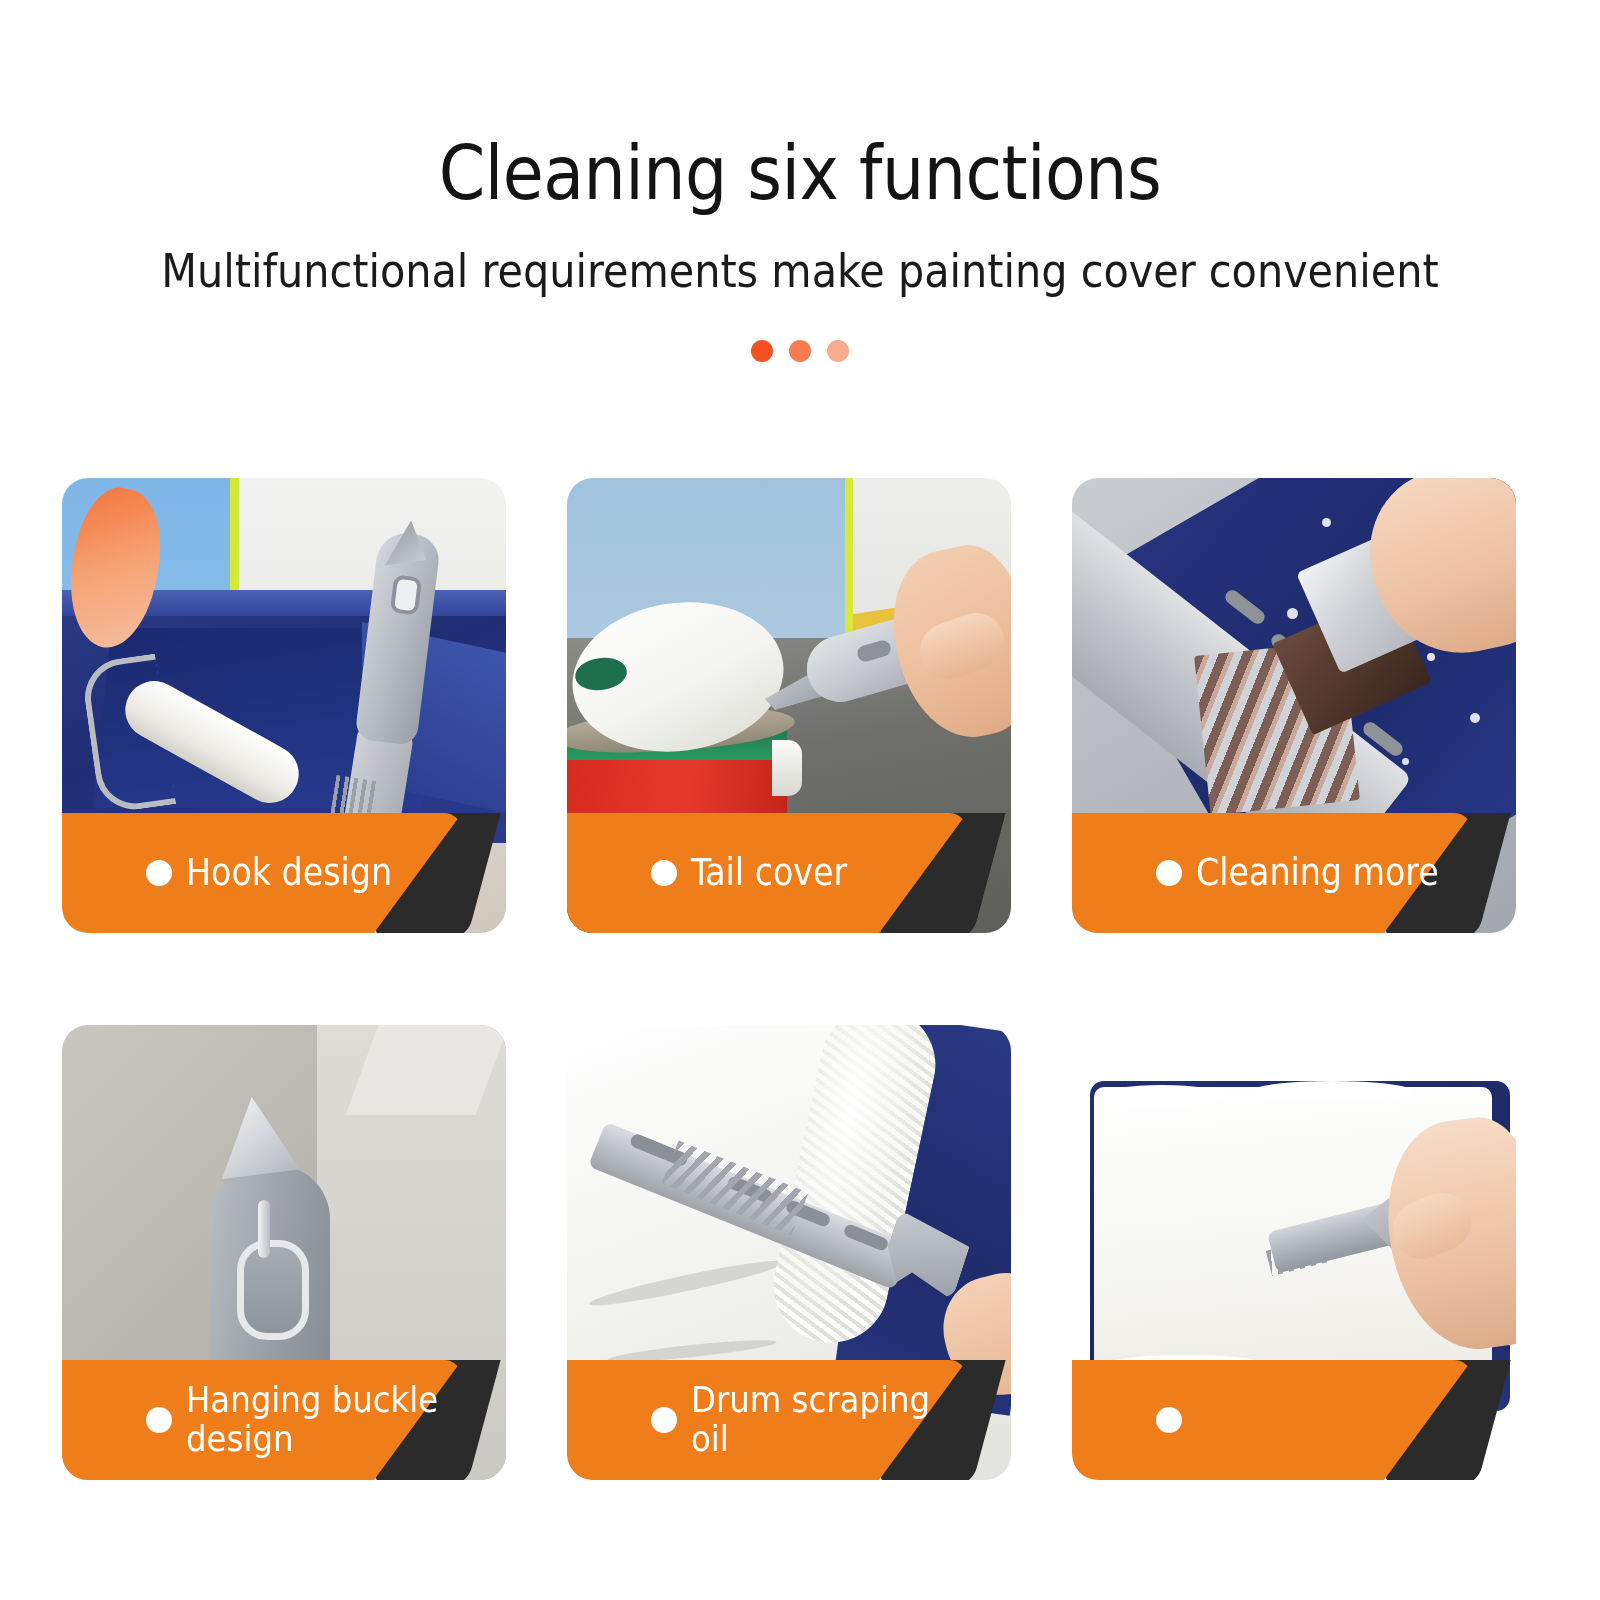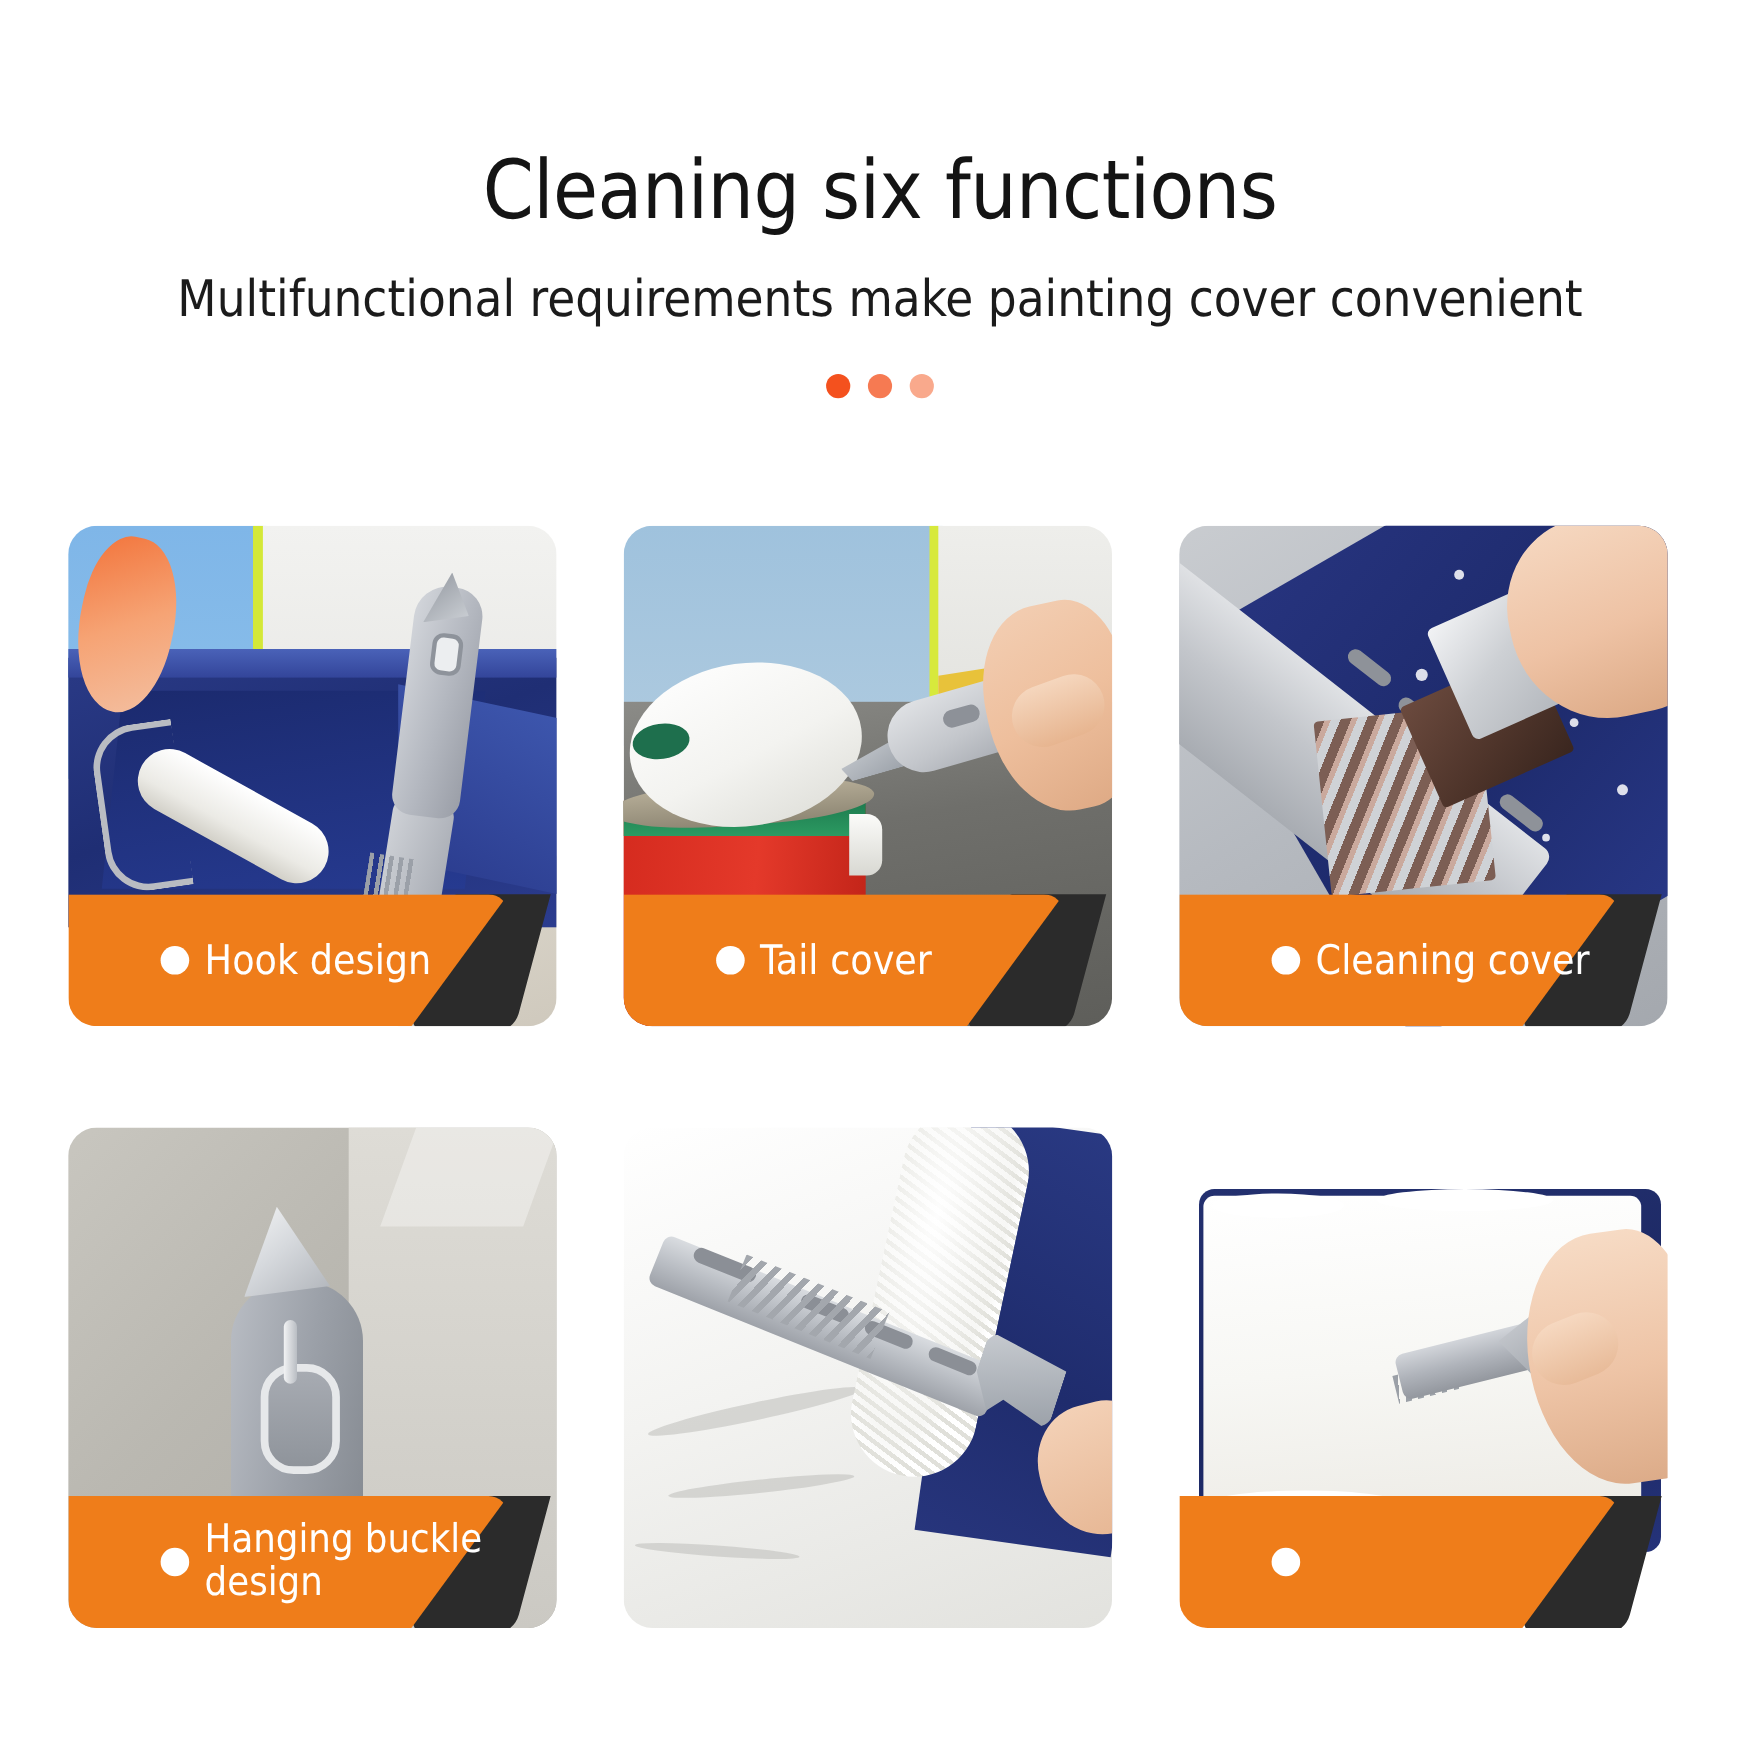--- a/index.html
+++ b/index.html
@@ -639,21 +639,21 @@
         <div class="layer c3-brush-metal"></div>
         <div class="layer c3-rivet" style="left:308px;top:80px;width:11px;height:11px;"></div>
         <div class="layer c3-rivet" style="left:358px;top:112px;width:11px;height:11px;"></div>
         <div class="layer c3-hand"></div>
       </div>
       <div class="banner-wrap">
         <div class="banner-dark" style="background: rgb(43, 43, 43);"></div>
         <div class="banner-orange rounded-bl" style="background: rgb(239, 125, 26);"></div>
         <div class="banner-content">
           <span class="bullet"></span>
-          <span class="banner-label">Cleaning cover</span>
+          <span class="banner-label">Cleaning more</span>
         </div>
       </div>
     </div>
 
     <div class="card">
       <div class="photo">
         <div class="layer c4-wall"></div>
         <div class="layer c4-wall-light"></div>
         <div class="layer c4-shadow-line"></div>
         <div class="layer c4-tool-body"></div>
@@ -682,20 +682,29 @@
         <div class="layer c5-roller"></div>
         <div class="layer c5-tool"></div>
         <div class="layer c5-tool-slot" style="left:62px;top:118px;width:60px;height:14px;transform:rotate(22deg);"></div>
         <div class="layer c5-tool-slot" style="left:160px;top:158px;width:46px;height:13px;transform:rotate(22deg);"></div>
         <div class="layer c5-tool-slot" style="left:218px;top:182px;width:46px;height:13px;transform:rotate(22deg);"></div>
         <div class="layer c5-tool-slot" style="left:276px;top:206px;width:46px;height:13px;transform:rotate(22deg);"></div>
         <div class="layer c5-tool-comb"></div>
         <div class="layer c5-tool-hook"></div>
         <div class="layer c5-hand"></div>
       </div>
+      <div class="banner-wrap">
+        <div class="banner-dark" style="background: rgb(43, 43, 43);"></div>
+        <div class="banner-orange rounded-bl" style="background: rgb(239, 125, 26);"></div>
+        <div class="banner-content">
+          <span class="bullet"></span>
+          <span class="banner-label two-line">Drum scraping
+oil</span>
+        </div>
+      </div>
     </div>
 
     <div class="card">
       <div class="photo">
         <div class="layer c6-white-bg"></div>
         <div class="layer c6-tray-outer"></div>
         <div class="layer c6-paint"></div>
         <div class="layer c6-paint-splat" style="left:30px;top:60px;width:120px;height:22px;"></div>
         <div class="layer c6-paint-splat" style="left:180px;top:56px;width:160px;height:20px;"></div>
         <div class="layer c6-paint-splat" style="left:24px;top:330px;width:180px;height:26px;"></div>

